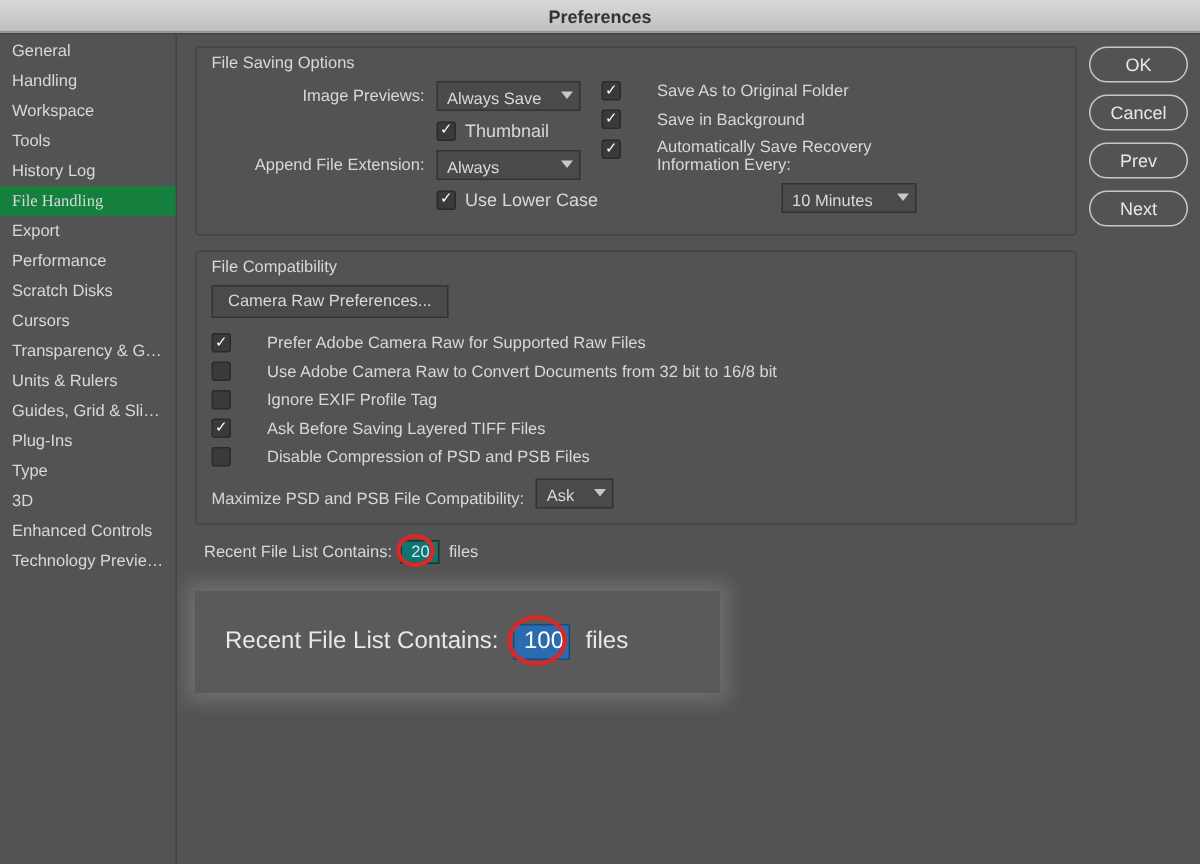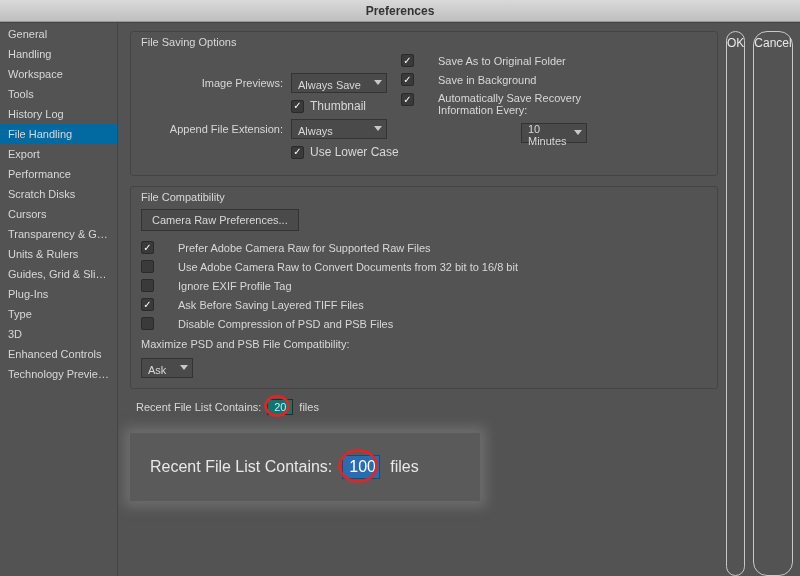--- a/index.html
+++ b/index.html
@@ -40,21 +40,22 @@
     padding: 3px 8px;
     font-size: 11px;
     color: #d8d8d8;
     cursor: default;
     white-space: nowrap;
     overflow: hidden;
     text-overflow: ellipsis;
     line-height: 14px;
   }
   .sidebar-item.active {
-    background: #0369a1;
+    background: #15803d;
+    font-family: Liberation Serif, serif;
   }
   
   .main {
     flex: 1;
     padding: 8px 8px 8px 12px;
     overflow: hidden;
     position: relative;
   }
   .fieldset {
     border: 1px solid #444;
@@ -117,30 +118,30 @@
     border: 1px solid #2a2a2a;
     border-radius: 2px;
     display: inline-flex;
     align-items: center;
     justify-content: center;
     color: #fff;
     font-size: 10px;
     line-height: 1;
   }
   .cb.checked::after { content: "✓"; color: #fff; font-size: 10px; }
-  .col-left { width: 260px; margin-top: 19px; }
+  .col-left { width: 260px; }
   .col-right { flex: 1; }
   .two-col { display: flex; }
   
   .buttons {
     width: 74px;
     flex: 0 0 74px;
     padding: 8px 8px 0 0;
     display: flex;
-    flex-direction: row;
+    flex-direction: column;
     gap: 8px;
   }
   .btn {
     border: 1px solid #c8c8c8;
     border-radius: 14px;
     padding: 4px 0;
     text-align: center;
     font-size: 12px;
     color: #e8e8e8;
     background: transparent;
@@ -152,25 +153,24 @@
     background: #4a4a4a;
     border: 1px solid #333;
     padding: 4px 10px;
     font-size: 11px;
     color: #d8d8d8;
     margin-bottom: 10px;
     cursor: default;
   }
   .compat-row {
     display: flex;
-    align-items: flex-start;
+    align-items: flex-end;
     gap: 8px;
     margin-top: 8px;
     font-size: 11px;
-    flex-direction: column;
   }
   
   .recent-line {
     display: flex;
     align-items: center;
     gap: 6px;
     font-size: 11px;
     margin-top: 10px;
     margin-left: 6px;
     position: relative;
@@ -280,21 +280,21 @@
             </div>
           <div class="checkbox-row">
               <span class="cb checked"></span>
               <span>Save in Background</span>
             </div>
           <div class="checkbox-row" style="align-items:flex-start">
               <span class="cb checked" style="margin-top:1px"></span>
               <span style="max-width:170px">Automatically Save Recovery Information Every:</span>
             </div>
           <div style="margin-left:120px">
-            <div class="select" style="width:66px">
+            <div class="select" style="width:90px">
               <span>10 Minutes</span>
               <span class="chev"></span>
             </div>
           </div>
         </div>
       </div>
     </div>
 
     <div class="fieldset">
       <div class="fieldset-title">File Compatibility</div>

